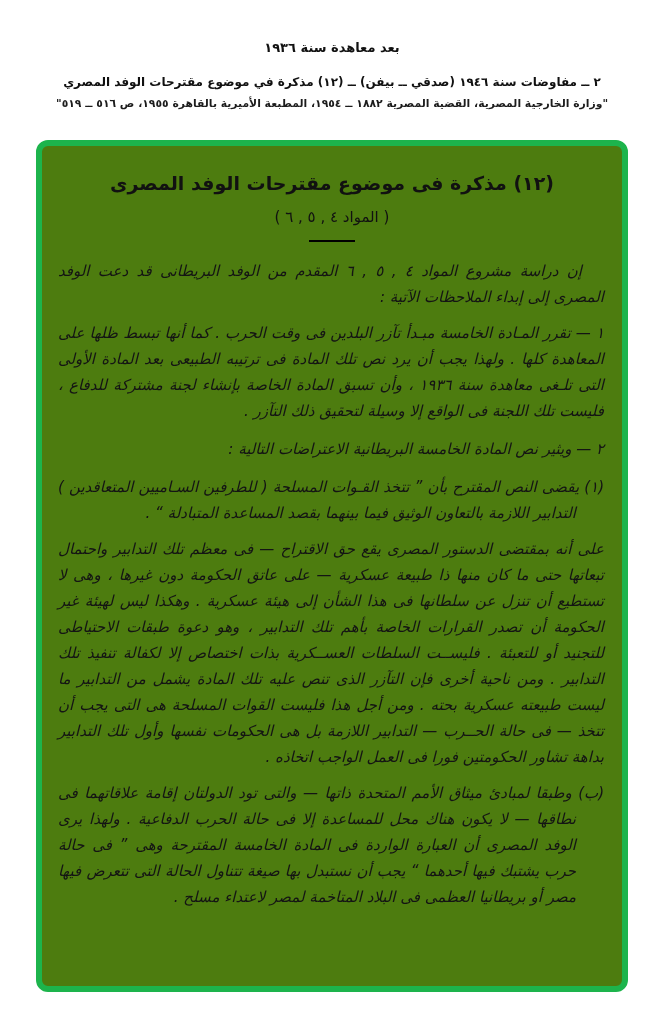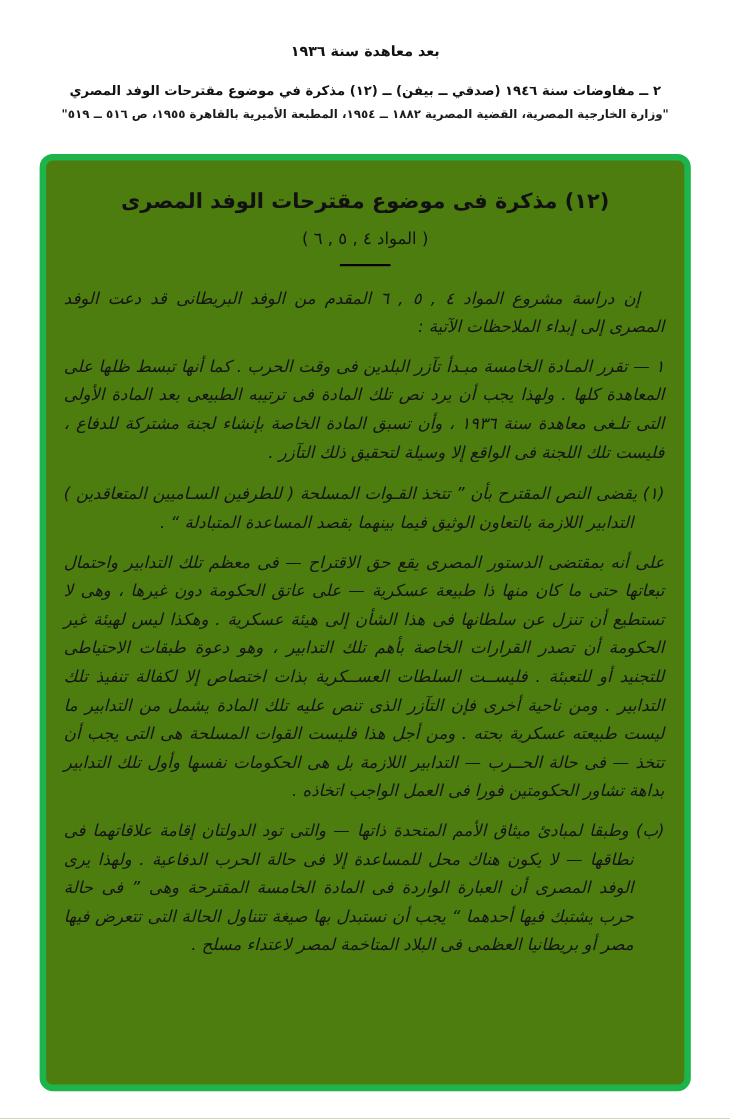--- a/index.html
+++ b/index.html
@@ -50,20 +50,21 @@
     <h1 class="doc-title">(١٢) مذكرة فى موضوع مقترحات الوفد المصرى</h1>
 
     <div class="doc-subtitle">( المواد ٤ , ٥ , ٦ )</div>
 
     <hr class="title-rule">
 
     <p class="para p-intro">إن دراسة مشروع المواد ٤ , ٥ , ٦ المقدم من الوفد البريطانى قد دعت الوفد المصرى إلى إبداء الملاحظات الآتية :</p>
 
     <p class="para p-point">١ — تقرر المـادة الخامسة مبـدأ تآزر البلدين فى وقت الحرب . كما أنها تبسط ظلها على المعاهدة كلها . ولهذا يجب أن يرد نص تلك المادة فى ترتيبه الطبيعى بعد المادة الأولى التى تلـغى معاهدة سنة ١٩٣٦ ، وأن تسبق المادة الخاصة بإنشاء لجنة مشتركة للدفاع ، فليست تلك اللجنة فى الواقع إلا وسيلة لتحقيق ذلك التآزر .</p>
 
+    <p class="para p-point">٢ — ويثير نص المادة الخامسة البريطانية الاعتراضات التالية :</p>
 
     <p class="para p-hang">(١) يقضى النص المقترح بأن ” تتخذ القـوات المسلحة ( للطرفين السـاميين المتعاقدين ) التدابير اللازمة بالتعاون الوثيق فيما بينهما بقصد المساعدة المتبادلة “ .</p>
 
     <p class="para">على أنه بمقتضى الدستور المصرى يقع حق الاقتراح — فى معظم تلك التدابير واحتمال تبعاتها حتى ما كان منها ذا طبيعة عسكرية — على عاتق الحكومة دون غيرها ، وهى لا تستطيع أن تنزل عن سلطانها فى هذا الشأن إلى هيئة عسكرية . وهكذا ليس لهيئة غير الحكومة أن تصدر القرارات الخاصة بأهم تلك التدابير ، وهو دعوة طبقات الاحتياطى للتجنيد أو للتعبئة . فليســت السلطات العســكرية بذات اختصاص إلا لكفالة تنفيذ تلك التدابير . ومن ناحية أخرى فإن التآزر الذى تنص عليه تلك المادة يشمل من التدابير ما ليست طبيعته عسكرية بحته . ومن أجل هذا فليست القوات المسلحة هى التى يجب أن تتخذ — فى حالة الحــرب — التدابير اللازمة بل هى الحكومات نفسها وأول تلك التدابير بداهة تشاور الحكومتين فورا فى العمل الواجب اتخاذه .</p>
 
     <p class="para p-hang">(ب) وطبقا لمبادئ ميثاق الأمم المتحدة ذاتها — والتى تود الدولتان إقامة علاقاتهما فى نطاقها — لا يكون هناك محل للمساعدة إلا فى حالة الحرب الدفاعية . ولهذا يرى الوفد المصرى أن العبارة الواردة فى المادة الخامسة المقترحة وهى ” فى حالة حرب يشتبك فيها أحدهما “ يجب أن نستبدل بها صيغة تتناول الحالة التى تتعرض فيها مصر أو بريطانيا العظمى فى البلاد المتاخمة لمصر لاعتداء مسلح .</p>
 
   </section>
 
 </div>

